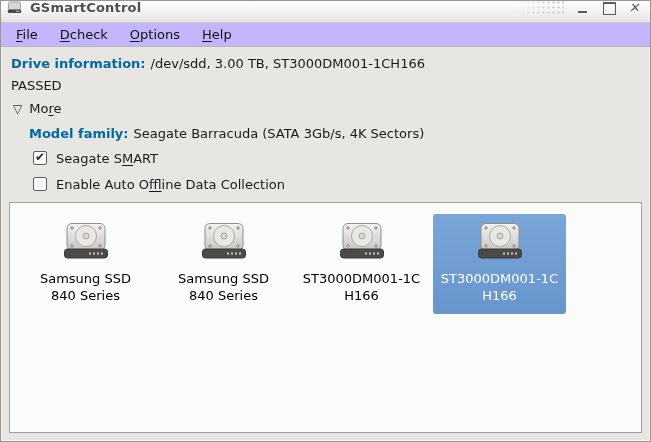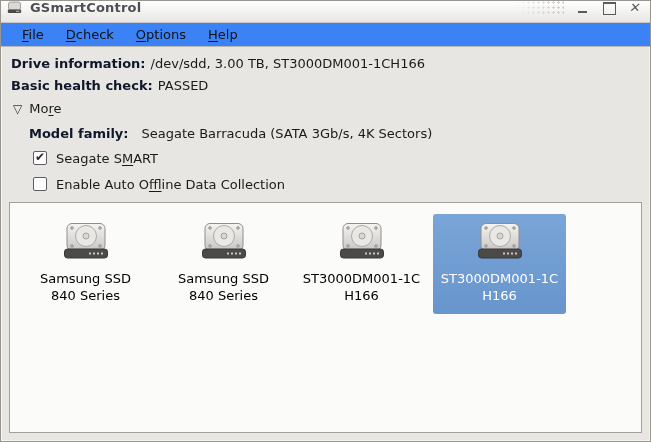--- a/index.html
+++ b/index.html
@@ -39,36 +39,36 @@
   }
   .wbtn-max::after {
     content:""; position:absolute; left:1px; top:1px; width:11px; height:10px;
     border:1px solid #5b5b5b; border-top-width:2px;
   }
   .wbtn-close { font-size:13px; line-height:14px; color:#5b5b5b; text-align:center; transform:skewX(-12deg); }
 
   
   .menubar {
     height:24px; flex:0 0 24px;
-    background:#3b82f6;
+    background:#c4b5fd;
     border-bottom:1px solid #b9b7b4;
     display:flex; align-items:stretch;
-    padding-left:10px;
+    padding-left:4px;
   }
   .menu-item { display:flex; align-items:center; padding:0 11px; color:#111; }
   .mn { text-decoration:underline; text-underline-offset:2px; }
 
   
   .content { padding:5px 10px 0 10px; }
   .info-row { height:22px; display:flex; align-items:center; gap:5px; white-space:nowrap; }
-  .blabel { font-weight:bold; color:#0f172a; }
+  .blabel { font-weight:bold; color:#0369a1; }
   .expander-row { height:25px; display:flex; align-items:center; gap:7px; padding-left:2px; }
   .expander-tri { font-size:12px; color:#333; line-height:1; }
   .expander-label { font-weight:normal; }
-  .model-row { height:24px; display:flex; align-items:center; gap:13px; padding-left:18px; white-space:nowrap; }
+  .model-row { height:24px; display:flex; align-items:center; gap:5px; padding-left:18px; white-space:nowrap; }
   .check-row { height:26px; display:flex; align-items:center; gap:9px; padding-left:22px; }
   .checkbox {
     width:14px; height:14px; background:#fff;
     border:1px solid #5f5f61; border-radius:2px;
     display:flex; align-items:center; justify-content:center;
   }
   .checkbox .mark { display:none; font-size:12px; line-height:1; color:#2a2a2a; margin-top:-2px; }
   .checkbox.checked .mark { display:block; }
 
   
@@ -125,21 +125,20 @@
         <span><span class="mn">H</span><span>elp</span></span>
       </span>
   </div>
 
   <div class="content">
     <div class="info-row">
       <span class="blabel">Drive information:</span>
       <span>/dev/sdd, 3.00 TB, ST3000DM001-1CH166</span>
     </div>
     <div class="info-row">
-      <span class="blabel">Basic health check:</span>
       <span>PASSED</span>
     </div>
     <div class="expander-row">
       <span class="expander-tri">▽</span>
       <span class="expander-label"><span>Mo</span><span class="mn">r</span><span>e</span></span>
     </div>
     <div class="model-row">
       <span class="blabel">Model family:</span>
       <span>Seagate Barracuda (SATA 3Gb/s, 4K Sectors)</span>
     </div>

